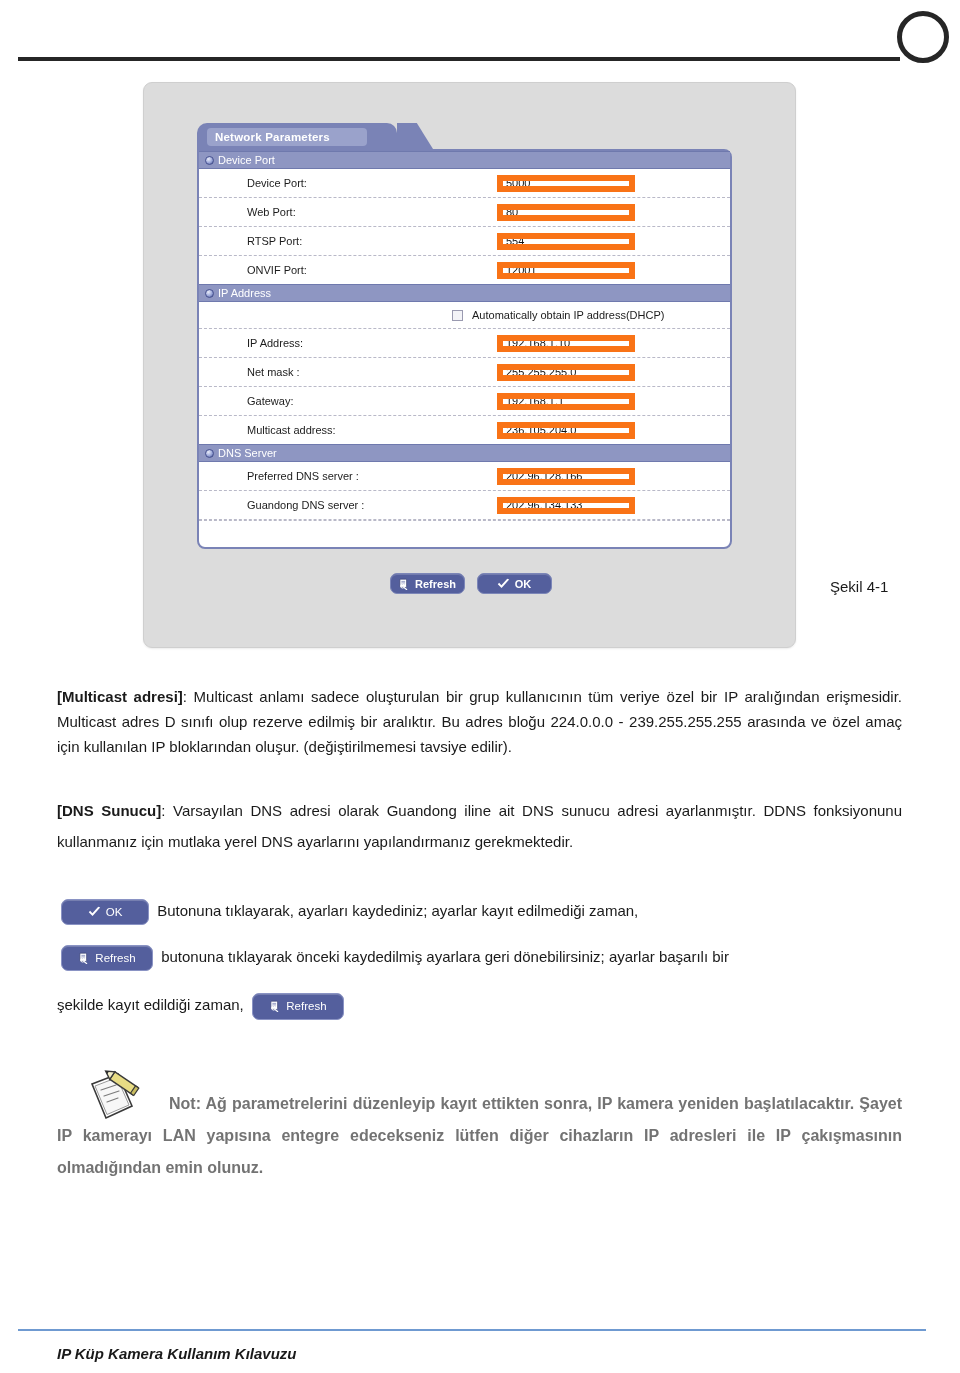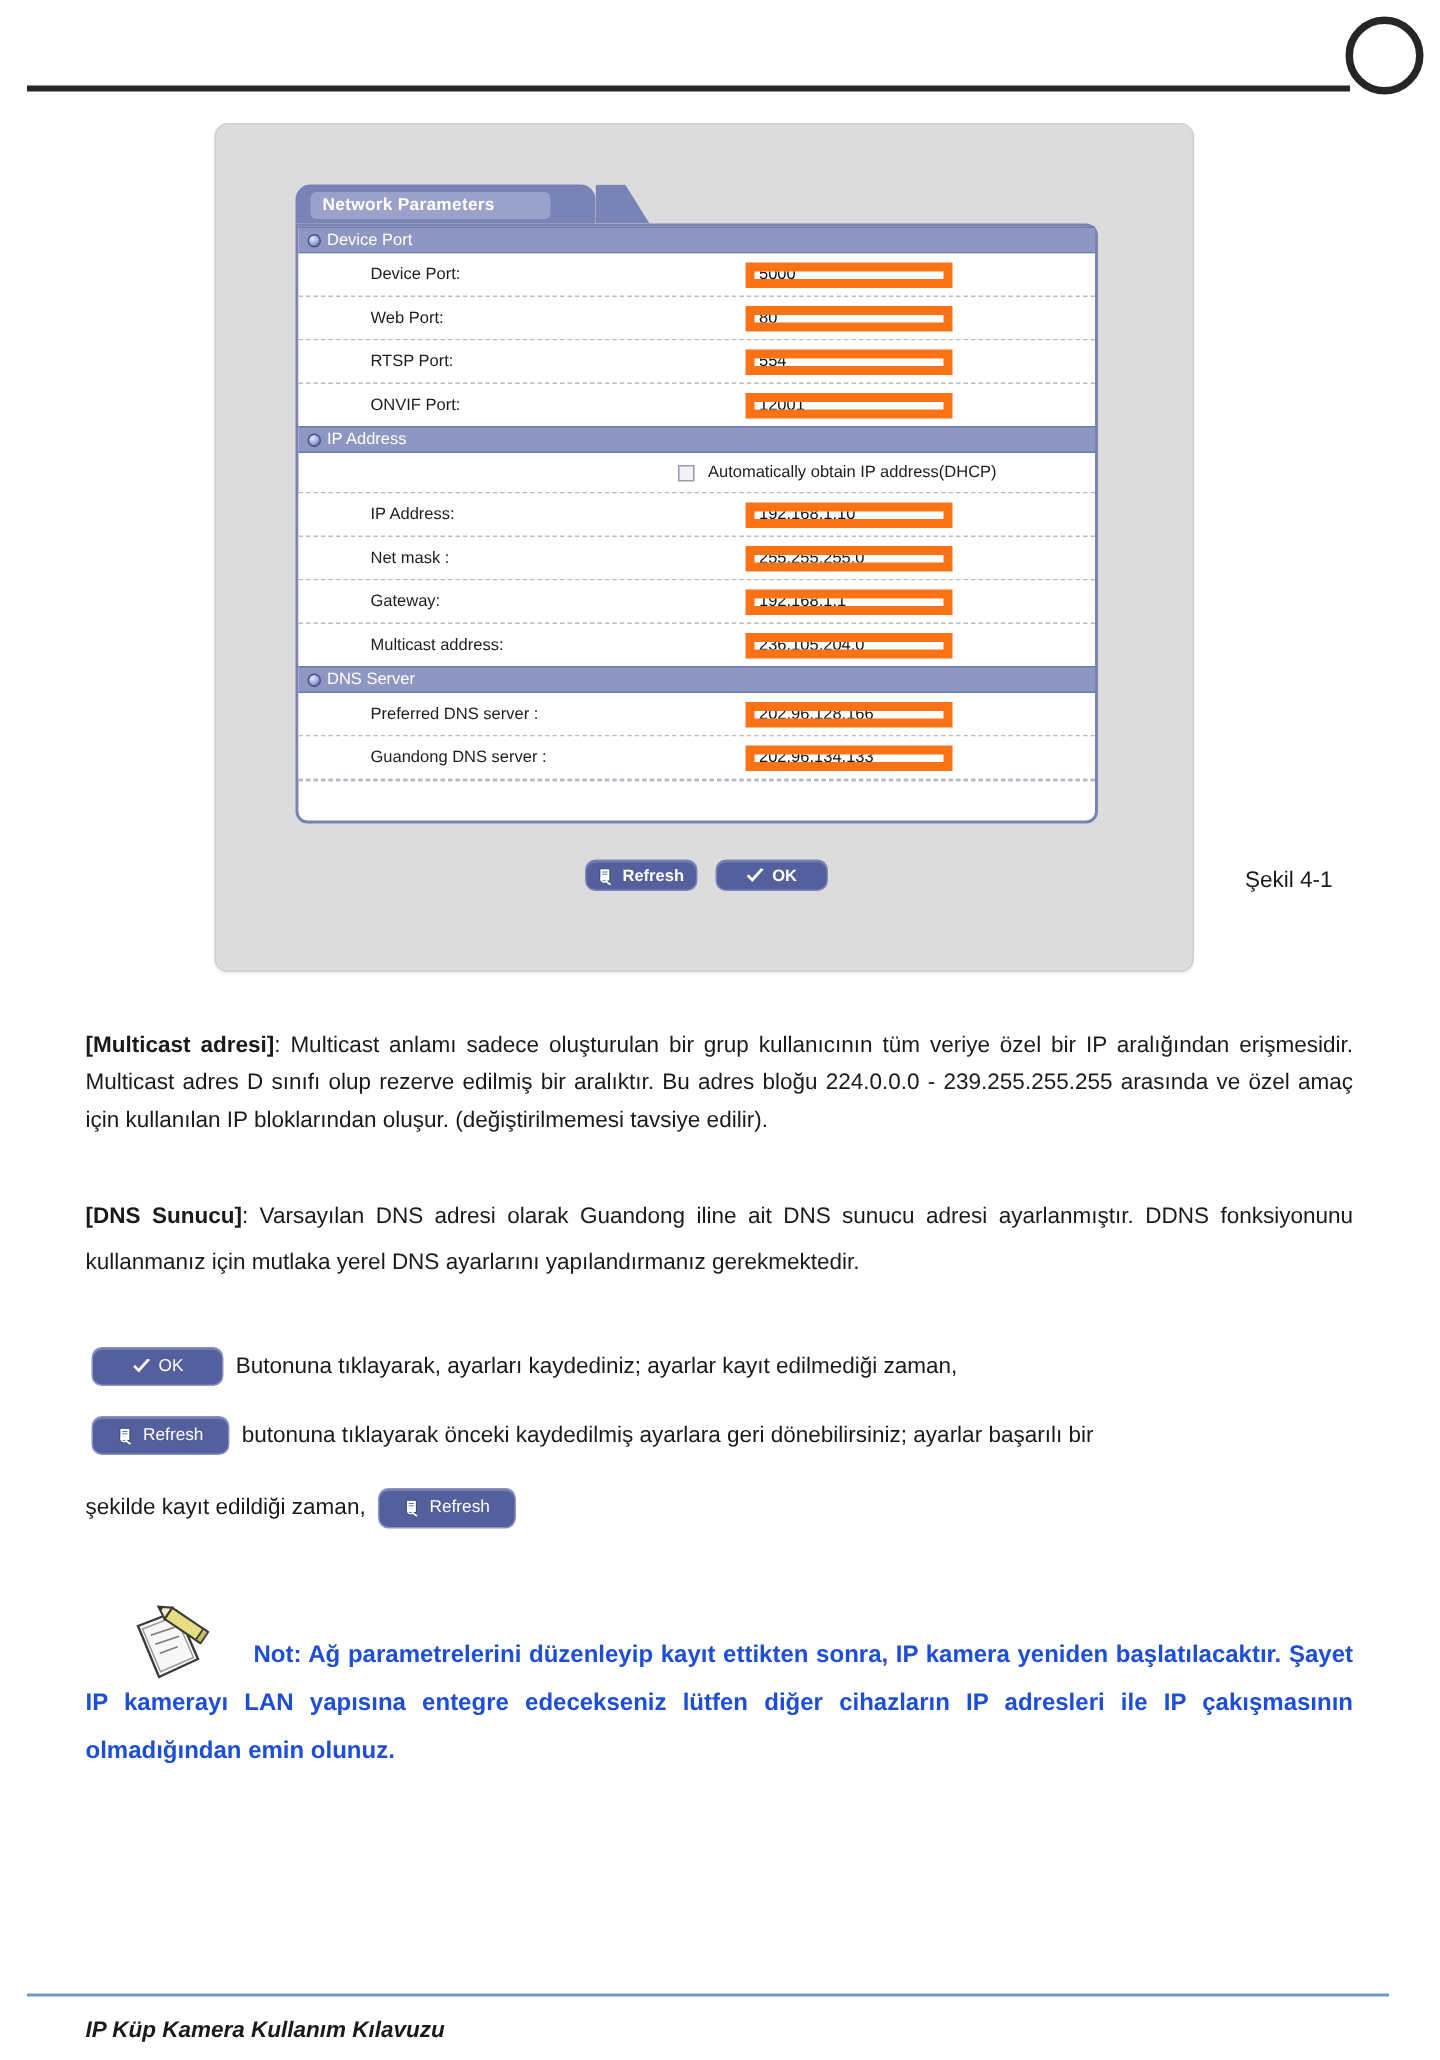--- a/index.html
+++ b/index.html
@@ -104,21 +104,21 @@
     background:#545f9d;color:#ffffff;border:1px solid #8a93c4;border-radius:7px;
     font-size:11.5px;box-sizing:border-box;box-shadow:inset 0 1px 0 rgba(255,255,255,.2);
     white-space:nowrap;}
   .ib-ok{width:88px;height:26px;font-weight:normal;}
   .ib-refresh{width:92px;height:26px;font-weight:normal;}
   .ib-refresh2{width:92px;height:27px;font-weight:normal;}
 
   
   .note-icon{position:absolute;left:88px;top:1068px;width:60px;height:55px;}
   .note-block{position:absolute;left:57px;top:1088px;width:845px;}
-  .note-block p{margin:0;font-size:16px;line-height:32px;font-weight:bold;color:#1d4ed8;text-align:justify;}
+  .note-block p{margin:0;font-size:16px;line-height:32px;font-weight:bold;color:#737373;text-align:justify;}
   .note-first-indent{display:inline-block;width:112px;}
 
   
   .footer-rule{position:absolute;left:18px;top:1329px;width:908px;height:2px;background:#6f9ad1;}
   .footer-text{position:absolute;left:57px;top:1345px;font-size:15px;font-style:italic;
     font-weight:bold;color:#1a1a1a;}
 </style>
 </head>
 <body>
 

